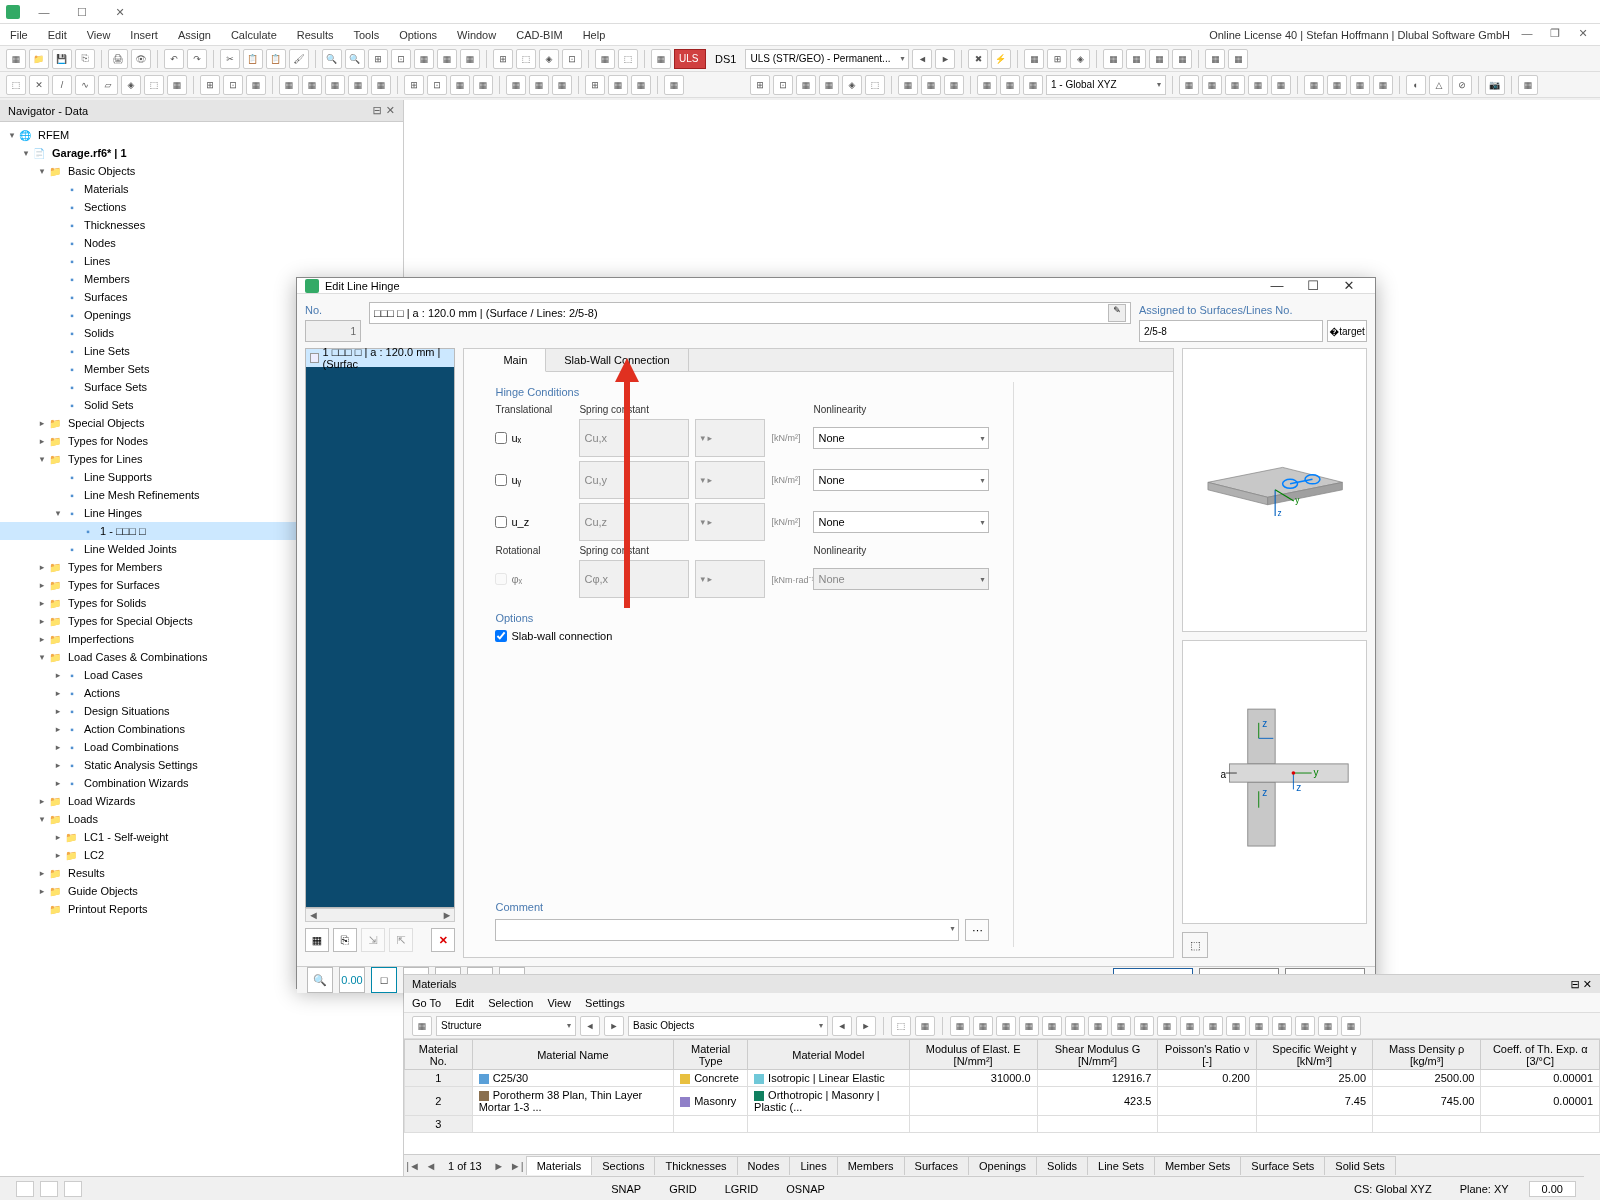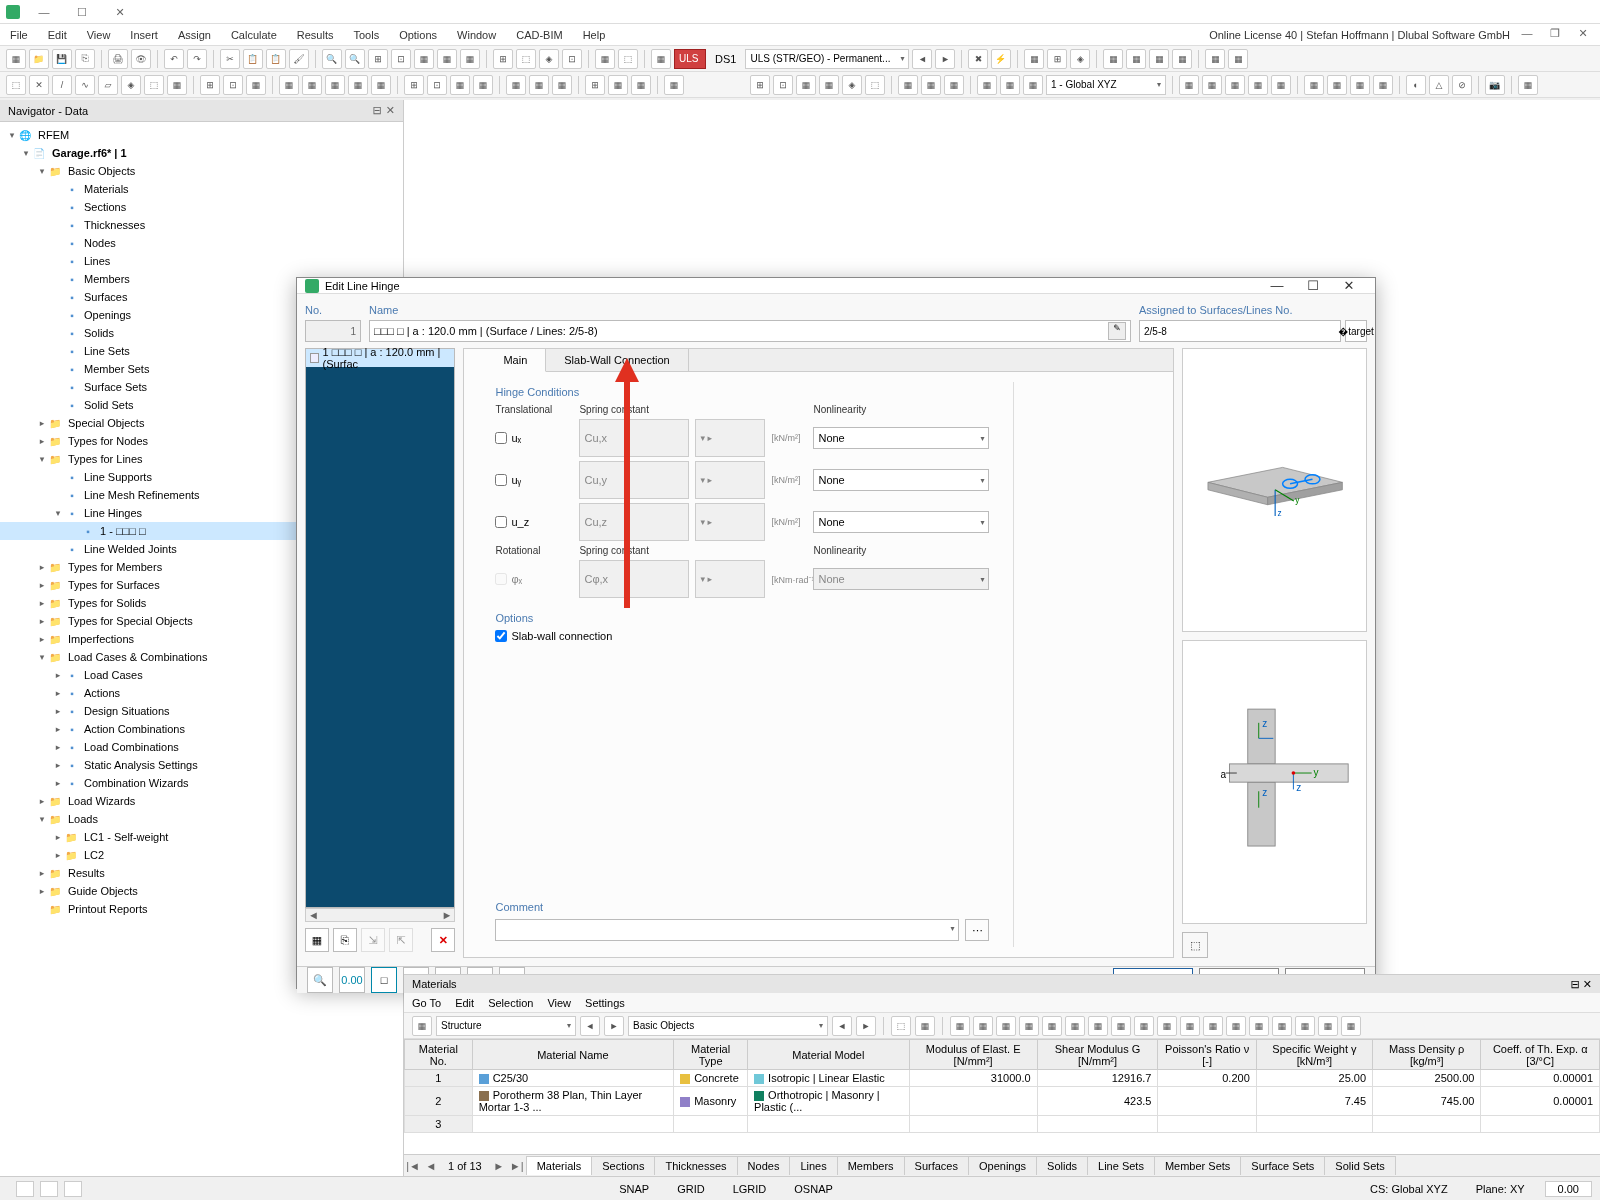--- a/index.html
+++ b/index.html
@@ -121,21 +121,21 @@
 .mat-table td.num { text-align: right; }
 .mat-table td.ctr { text-align: center; background: #eee; }
 .color-sq { display: inline-block; width: 10px; height: 10px; vertical-align: middle; margin-right: 4px; }
 .mat-tabs { height: 22px; display: flex; align-items: center; border-top: 1px solid #ccc; background: #f0f0f0; font-size: 10px; }
 .mat-tabs .navbtn { width: 18px; text-align: center; color: #666; }
 .mat-tabs .pageinfo { padding: 0 8px; }
 .mat-tabs .tab { padding: 3px 10px; border: 1px solid #ccc; border-bottom: none; background: #eee; margin-right: -1px; }
 .mat-tabs .tab.active { background: #fff; }
 
 
-.statusbar { position: absolute; bottom: 0; left: 0; right: 0; height: 24px; background: #f0f0f0; border-top: 1px solid #ccc; display: flex; align-items: center; padding: 0 8px; gap: 12px; font-size: 10px; }
+.statusbar { position: absolute; bottom: 0; left: 0; right: 16px; height: 24px; background: #f0f0f0; border-top: 1px solid #ccc; display: flex; align-items: center; padding: 0 8px; gap: 12px; font-size: 10px; }
 .statusbar .seg { padding: 0 8px; }
 .statusbar .spacer { flex: 1; }
 .sb-icons { display: flex; gap: 6px; padding: 0 8px; }
 .sb-icon { width: 18px; height: 16px; border: 1px solid #ccc; background: #fff; }
 </style>
 </head>
 <body>
 
 <div class="titlebar">
   <div class="app-icon"></div>
@@ -538,31 +538,30 @@
     <div class="wbtn">☐</div>
     <div class="wbtn">✕</div>
   </div>
   <div class="dlg-body">
     <div class="dlg-top">
       <div class="dlg-panel-no">
         <div class="panel-label">No.</div>
         <div class="panel-input ro">1</div>
       </div>
       <div class="dlg-panel-name">
-        <div class="panel-label">Name</div>
         <div class="panel-input">
           <span>□□□ □ | a : 120.0 mm | (Surface / Lines: 2/5-8)</span>
           <div class="editbtn">✎</div>
         </div>
       </div>
       <div class="dlg-panel-assigned">
         <div class="panel-label">Assigned to Surfaces/Lines No.</div>
         <div style="display:flex;gap:4px">
           <div class="panel-input" style="flex:1">2/5-8</div>
-          <div class="panel-input" style="width:22px;justify-content:center">�target</div>
+          <div class="panel-input" style="width:40px;justify-content:center">�target</div>
         </div>
       </div>
     </div>
     <div class="dlg-mid">
       <div class="dlg-left-col">
         <div class="list-box">
           <div class="list-row">
             <div class="sq"></div>
             <span>1  □□□ □ | a : 120.0 mm | (Surfac</span>
           </div>

